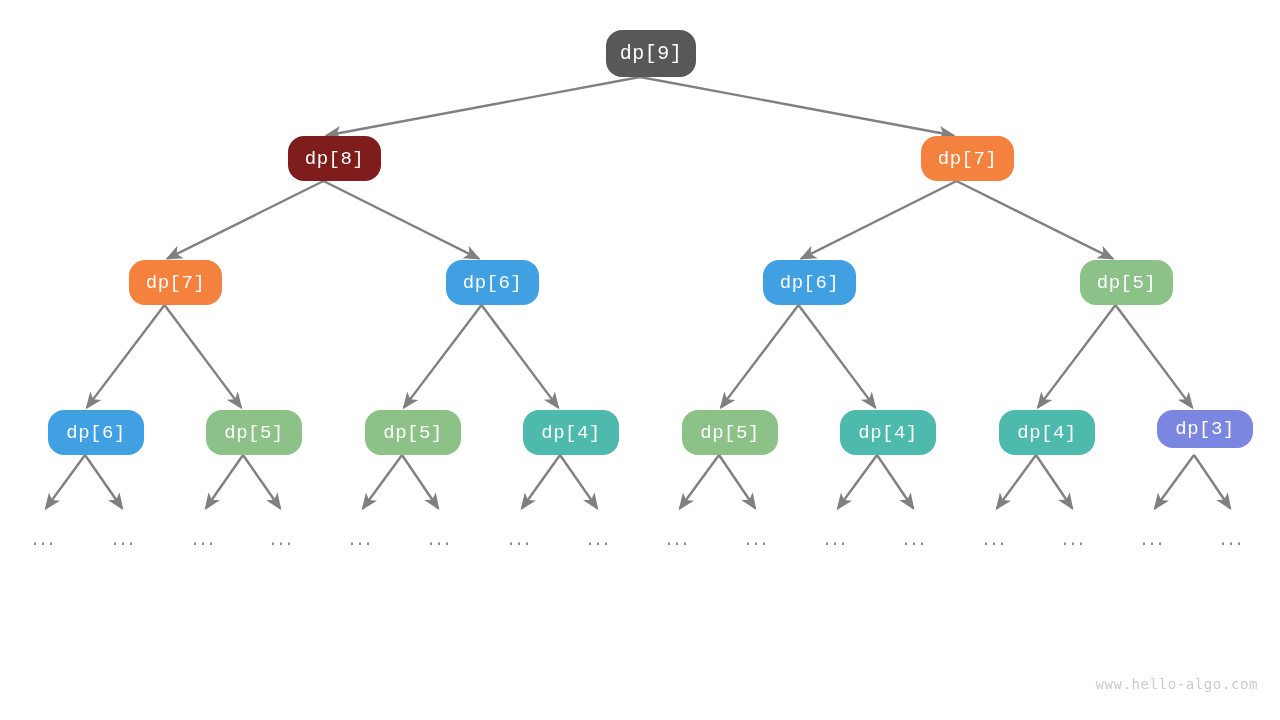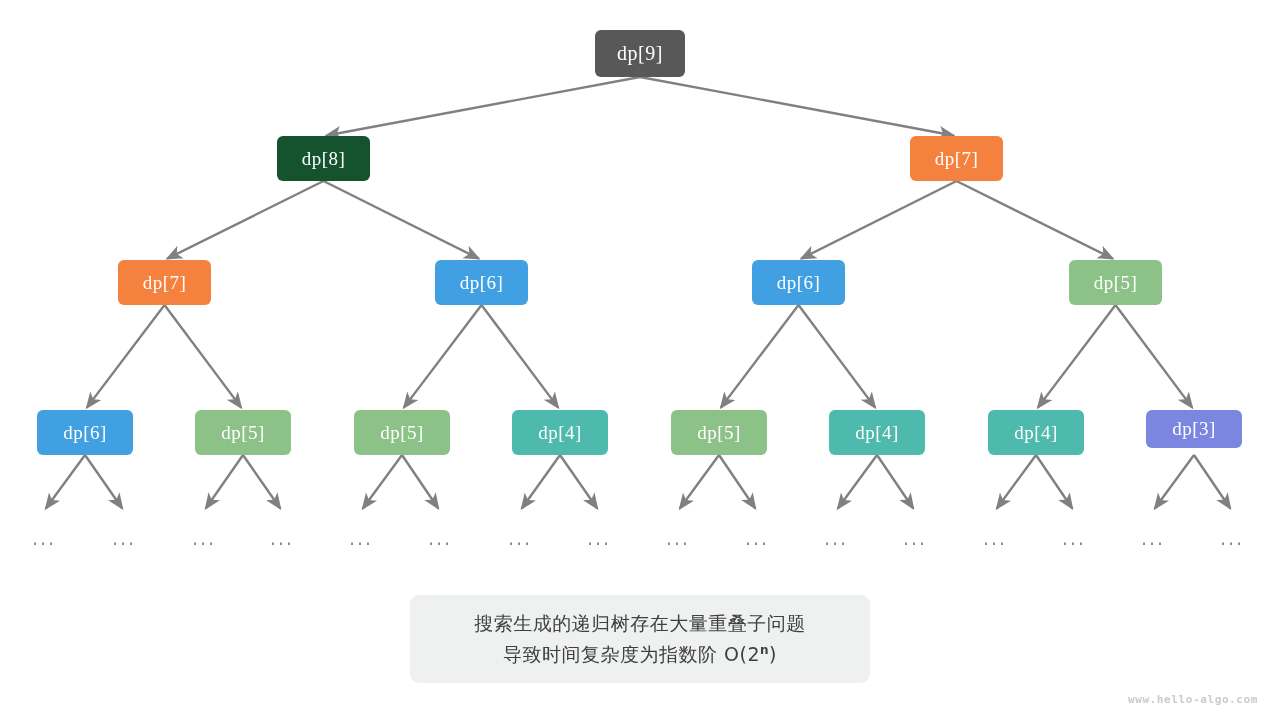--- a/index.html
+++ b/index.html
@@ -23,27 +23,28 @@
     top: 0;
     width: 1280px;
     height: 720px;
     pointer-events: none;
   }
   .node {
     position: absolute;
     display: flex;
     align-items: center;
     justify-content: center;
-    border-radius: 6px;
+    border-radius: 16px;
     color: #ffffff;
-    font-family: Liberation Serif, serif;
+    font-family: Liberation Mono, monospace;
     font-size: 19px;
     letter-spacing: 0.5px;
     white-space: nowrap;
     box-sizing: border-box;
+    margin-left: 11px;
   }
   .node.root {
     font-size: 20px;
   }
   .ellipsis {
     position: absolute;
     color: #8a8a8a;
     font-family: "DejaVu Sans", sans-serif;
     font-size: 19px;
     letter-spacing: 2px;
@@ -71,26 +72,25 @@
     letter-spacing: 0.5px;
     white-space: nowrap;
   }
   .caption-line sup {
     font-size: 12px;
     font-weight: bold;
   }
   #watermark {
     position: absolute;
     right: 22px;
-    bottom: 14px;
+    bottom: 28px;
     color: #cbcbcb;
     font-family: "DejaVu Sans Mono", monospace;
-    font-size: 11px;
+    font-size: 14px;
     letter-spacing: 0.6px;
-    font-weight: bold;
   }
 </style>
 </head>
 <body>
 
 <div id="canvas">
 
   <svg id="edges" viewBox="0 0 1280 720">
     <defs>
       <marker id="arrowhead" markerWidth="7" markerHeight="7" refX="6.2" refY="3.2" orient="auto" markerUnits="strokeWidth">
@@ -128,21 +128,21 @@
         <line x1="877" y1="455" x2="913.3154957449882" y2="508.5175726768247" stroke="#808080" stroke-width="2.4" marker-end="url(#arrowhead)"></line>
         <line x1="1036" y1="455" x2="996.7722165514085" y2="508.57941153953965" stroke="#808080" stroke-width="2.4" marker-end="url(#arrowhead)"></line>
         <line x1="1036" y1="455" x2="1072.3154957449883" y2="508.5175726768247" stroke="#808080" stroke-width="2.4" marker-end="url(#arrowhead)"></line>
         <line x1="1194" y1="455" x2="1154.7722165514085" y2="508.57941153953965" stroke="#808080" stroke-width="2.4" marker-end="url(#arrowhead)"></line>
         <line x1="1194" y1="455" x2="1230.3154957449883" y2="508.5175726768247" stroke="#808080" stroke-width="2.4" marker-end="url(#arrowhead)"></line>
       </g>
   </svg>
 
   <div id="node-layer">
       <div class="node root" style="left: 595px; top: 30px; width: 90px; height: 47px; background: rgb(88, 88, 88);">dp[9]</div>
-      <div class="node" style="left: 277px; top: 136px; width: 93px; height: 45px; background: #14532d;">dp[8]</div>
+      <div class="node" style="left: 277px; top: 136px; width: 93px; height: 45px; background: #7f1d1d;">dp[8]</div>
       <div class="node" style="left: 910px; top: 136px; width: 93px; height: 45px; background: rgb(245, 129, 63);">dp[7]</div>
       <div class="node" style="left: 118px; top: 260px; width: 93px; height: 45px; background: rgb(245, 129, 63);">dp[7]</div>
       <div class="node" style="left: 435px; top: 260px; width: 93px; height: 45px; background: rgb(65, 160, 226);">dp[6]</div>
       <div class="node" style="left: 752px; top: 260px; width: 93px; height: 45px; background: rgb(65, 160, 226);">dp[6]</div>
       <div class="node" style="left: 1069px; top: 260px; width: 93px; height: 45px; background: rgb(140, 194, 136);">dp[5]</div>
       <div class="node" style="left: 37px; top: 410px; width: 96px; height: 45px; background: rgb(65, 160, 226);">dp[6]</div>
       <div class="node" style="left: 195px; top: 410px; width: 96px; height: 45px; background: rgb(140, 194, 136);">dp[5]</div>
       <div class="node" style="left: 354px; top: 410px; width: 96px; height: 45px; background: rgb(140, 194, 136);">dp[5]</div>
       <div class="node" style="left: 512px; top: 410px; width: 96px; height: 45px; background: rgb(78, 186, 173);">dp[4]</div>
       <div class="node" style="left: 671px; top: 410px; width: 96px; height: 45px; background: rgb(140, 194, 136);">dp[5]</div>
@@ -162,20 +162,16 @@
       <div class="ellipsis" style="left: 678px; top: 527px;">...</div>
       <div class="ellipsis" style="left: 757px; top: 527px;">...</div>
       <div class="ellipsis" style="left: 836px; top: 527px;">...</div>
       <div class="ellipsis" style="left: 915px; top: 527px;">...</div>
       <div class="ellipsis" style="left: 995px; top: 527px;">...</div>
       <div class="ellipsis" style="left: 1074px; top: 527px;">...</div>
       <div class="ellipsis" style="left: 1153px; top: 527px;">...</div>
       <div class="ellipsis" style="left: 1232px; top: 527px;">...</div>
     </div>
 
-  <div id="caption">
-    <div class="caption-line">搜索生成的递归树存在大量重叠子问题</div>
-    <div class="caption-line"><span>导致时间复杂度为指数阶  O(2</span><sup>n</sup><span>)</span></div>
-  </div>
 
   <div id="watermark">www.hello-algo.com</div>
 
 </div>
 
 </body></html>

